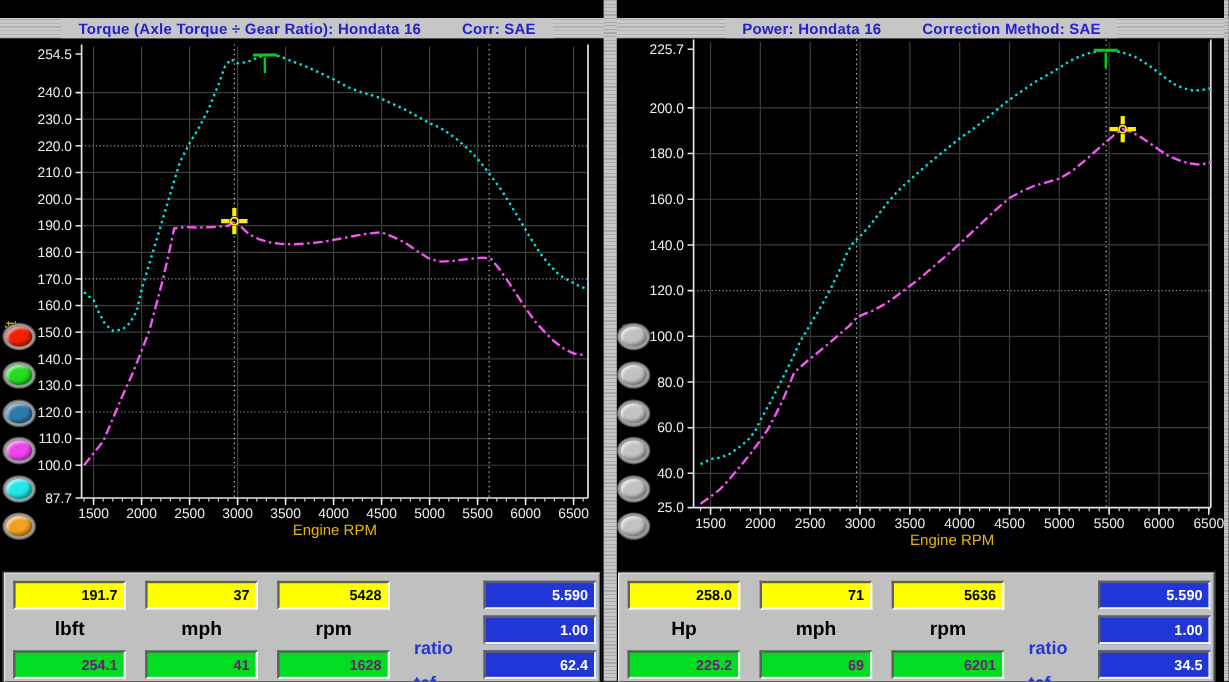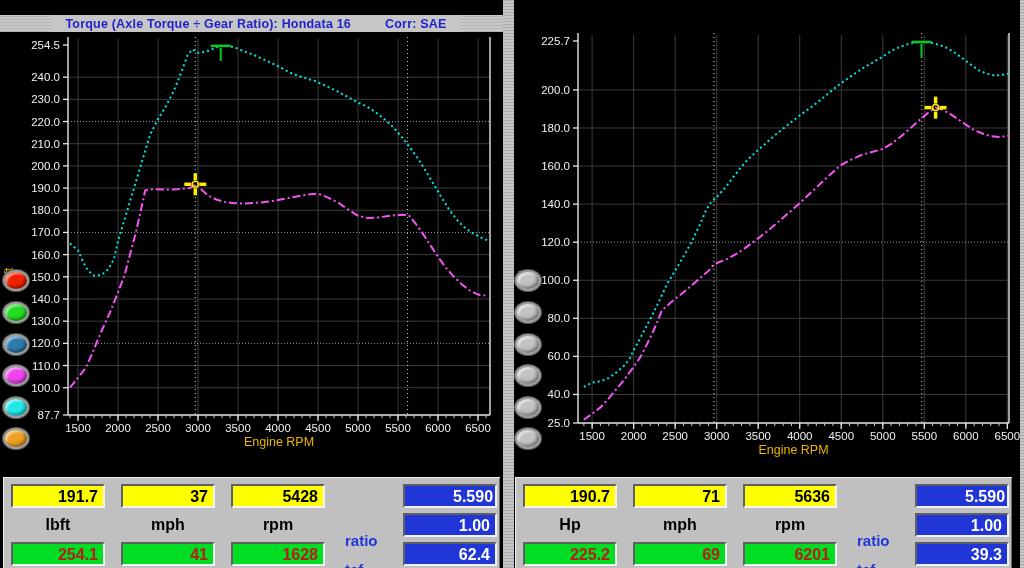--- a/index.html
+++ b/index.html
@@ -18,23 +18,23 @@
     box-shadow:inset -2px -2px 3px rgba(0,0,0,.40),inset 2px 2px 2px rgba(255,255,255,.55),0 0 0 1px #555;}
   .divider{position:absolute;top:0;left:503px;width:11px;height:568px;
     background:repeating-linear-gradient(0deg,#aaa 0 1px,#c6c6c6 1px 3px);}
   .edge-right{position:absolute;top:0;left:1020px;width:4px;height:568px;
     background:repeating-linear-gradient(0deg,#aaa 0 1px,#c6c6c6 1px 3px);}
   .readout{position:absolute;left:2px;top:461px;width:499px;height:100px;
     background:#c0c0c0;border:1px solid #000;box-sizing:border-box;
     box-shadow:inset 1px 1px 0 #f2f2f2,inset -1px -1px 0 #6e6e6e;}
   .valbox{position:absolute;width:94px;height:24px;box-sizing:border-box;
     border:2px solid;border-color:#5f5f5f #f2f2f2 #f2f2f2 #5f5f5f;
-    font-size:16px;font-weight:bold;text-align:right;padding:1px 5px 0 0;line-height:19px;}
+    font-size:12px;font-weight:bold;text-align:right;padding:1px 5px 0 0;line-height:19px;}
   .vy{background:#ffff00;color:#000;}
-  .vg{background:#00dd22;color:#b91c1c;}
+  .vg{background:#00dd22;color:#701a75;}
   .vb{background:#2036d6;color:#fff;}
   .r1{top:7px;} .r2{top:36px;} .r3{top:65px;}
   .c1{left:8px;} .c2{left:118px;} .c3{left:228px;} .c5{left:400px;padding-left:48px;}
   .unitlabel{position:absolute;width:94px;top:36px;height:24px;text-align:center;
     color:#000;font-weight:bold;font-size:16px;line-height:24px;}
   .paramlabel{position:absolute;left:342px;width:52px;height:24px;color:#2036d6;
     font-weight:bold;font-size:15px;line-height:24px;margin-top:45px;}
 </style>
 </head>
 <body>
@@ -224,20 +224,26 @@
     <div class="paramlabel r1">ratio</div>
     <div class="valbox vb r1 c5">5.590</div>
     <div class="paramlabel r2">tcf</div>
     <div class="valbox vb r2 c5">1.00</div>
     <div class="paramlabel r3">gain</div>
     <div class="valbox vb r3 c5">62.4</div>
   </div>
 </div>
 
 <div class="half" id="half-right">
+  <div class="titlebar">
+    <div class="title-wrap">
+      <span class="title-text">Power: Hondata 16</span>
+      <span class="title-text">Correction Method: SAE</span>
+    </div>
+  </div>
   <svg class="chart" id="chart1" width="512" height="444">
       <rect x="0" y="0" width="512" height="444" fill="#000"></rect>
       <clipPath id="clip1">
         <rect x="66" y="-3" width="431" height="394"></rect>
       </clipPath>
       <line x1="80.11753371868978" y1="3" x2="80.11753371868978" y2="391" stroke="#3c3c3c" stroke-width="1"></line>
       <line x1="121.63969171483623" y1="3" x2="121.63969171483623" y2="391" stroke="#3c3c3c" stroke-width="1"></line>
       <line x1="163.16184971098266" y1="3" x2="163.16184971098266" y2="391" stroke="#3c3c3c" stroke-width="1"></line>
       <line x1="204.6840077071291" y1="3" x2="204.6840077071291" y2="391" stroke="#3c3c3c" stroke-width="1"></line>
       <line x1="246.20616570327553" y1="3" x2="246.20616570327553" y2="391" stroke="#3c3c3c" stroke-width="1"></line>
@@ -371,32 +377,32 @@
     </svg>
   <div class="btncol">
     <div class="dotbtn" style="top: 255px; background: rgb(194, 194, 194);"></div>
     <div class="dotbtn" style="top: 287px; background: rgb(194, 194, 194);"></div>
     <div class="dotbtn" style="top: 319px; background: rgb(194, 194, 194);"></div>
     <div class="dotbtn" style="top: 350px; background: rgb(194, 194, 194);"></div>
     <div class="dotbtn" style="top: 382px; background: rgb(194, 194, 194);"></div>
     <div class="dotbtn" style="top: 413px; background: rgb(194, 194, 194);"></div>
   </div>
   <div class="readout">
-    <div class="valbox vy r1 c1">190.7</div>
+    <div class="valbox vy r1 c1">258.0</div>
     <div class="valbox vy r1 c2">71</div>
     <div class="valbox vy r1 c3">5636</div>
     <div class="unitlabel c1">Hp</div>
     <div class="unitlabel c2">mph</div>
     <div class="unitlabel c3">rpm</div>
     <div class="valbox vg r3 c1">225.2</div>
     <div class="valbox vg r3 c2">69</div>
     <div class="valbox vg r3 c3">6201</div>
     <div class="paramlabel r1">ratio</div>
     <div class="valbox vb r1 c5">5.590</div>
     <div class="paramlabel r2">tcf</div>
     <div class="valbox vb r2 c5">1.00</div>
     <div class="paramlabel r3">gain</div>
-    <div class="valbox vb r3 c5">39.3</div>
+    <div class="valbox vb r3 c5">34.5</div>
   </div>
 </div>
 
 <div class="divider"></div>
 <div class="edge-right"></div>
 
 </body></html>

